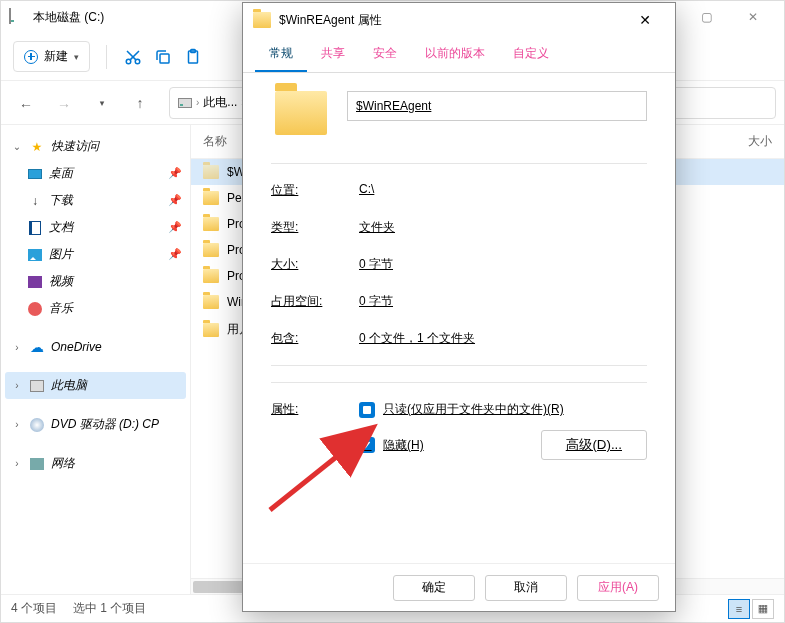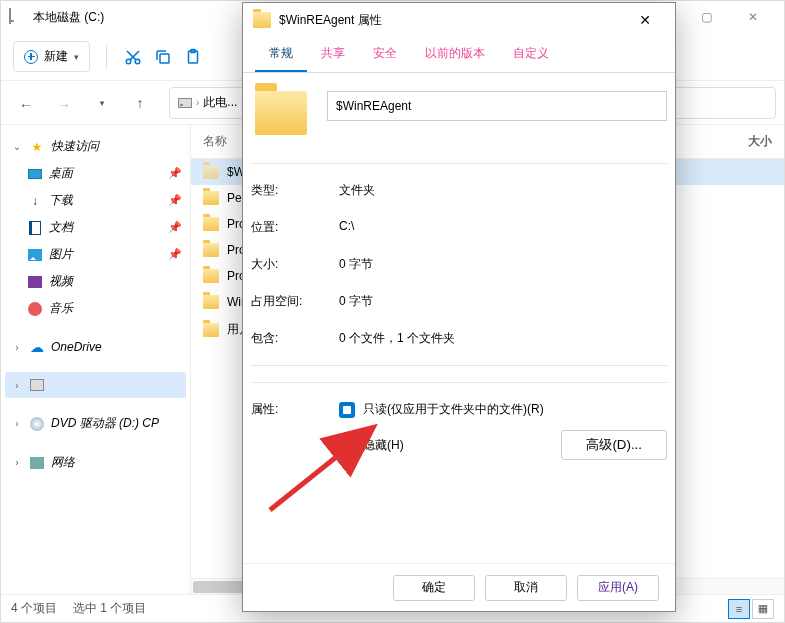--- a/index.html
+++ b/index.html
@@ -35,21 +35,21 @@
 .tree-chevron { width: 12px; font-size: 10px; color: #666; text-align: center; }
 .tree-icon { width: 16px; height: 16px; display: flex; align-items: center; justify-content: center; }
 .tree-label { flex: 1; white-space: nowrap; overflow: hidden; text-overflow: ellipsis; font-style: italic; }
 .pin { width: 12px; color: #888; font-size: 11px; }
 .indent1 { padding-left: 22px; }
 .tree-spacer { height: 12px; }
 
 .content { flex: 1; display: flex; flex-direction: column; }
 .col-header { display: flex; padding: 8px 12px; border-bottom: 1px solid #f0f0f0; color: #666; }
 .col-name { flex: 0 0 160px; }
-.col-size { flex: 0 0 60px; text-align: right; margin-left: auto; font-weight: bold; }
+.col-size { flex: 0 0 60px; text-align: right; margin-left: auto; }
 .file-list { flex: 1; position: relative; }
 .file-row { display: flex; align-items: center; gap: 8px; padding: 6px 12px; }
 .file-row.sel { background: #d8eafb; }
 .folder-ic { width: 16px; height: 14px; background: linear-gradient(#ffe9a6, #f6c752); border-radius: 1px; position: relative; }
 .folder-ic::before { content: ''; position: absolute; top: -3px; left: 0; width: 7px; height: 3px; background: #f6c752; border-radius: 1px 1px 0 0; }
 .folder-ic.dim { opacity: 0.55; }
 .scrollbar-h { height: 16px; border-top: 1px solid #eee; background: #fafafa; position: relative; }
 .sb-thumb { position: absolute; left: 2px; top: 2px; width: 140px; height: 12px; background: #ccc; border-radius: 2px; }
 
 .statusbar { height: 28px; border-top: 1px solid #eee; display: flex; align-items: center; padding: 0 10px; gap: 16px; color: #555; }
@@ -62,21 +62,21 @@
 .dlg-title { height: 34px; display: flex; align-items: center; padding: 0 10px; }
 .dlg-folder-ic { width: 18px; height: 16px; background: linear-gradient(#ffe9a6, #f6c752); border-radius: 1px; margin-right: 8px; position: relative; }
 .dlg-folder-ic::before { content: ''; position: absolute; top: -3px; left: 0; width: 8px; height: 3px; background: #f6c752; border-radius: 1px 1px 0 0; }
 .dlg-title-text { flex: 1; font-size: 12px; }
 .dlg-close { width: 40px; height: 34px; display: flex; align-items: center; justify-content: center; font-size: 14px; }
 
 .tabs { display: flex; padding: 0 12px; gap: 0; border-bottom: 1px solid #ddd; }
 .tab { padding: 8px 14px; border-bottom: 2px solid transparent; color: #ec4899; }
 .tab.active { border-bottom-color: #0078d4; color: #0c4a6e; }
 
-.dlg-body { flex: 1; padding: 18px 8px; display: flex; flex-direction: column; gap: 4px; }
+.dlg-body { flex: 1; padding: 18px 28px; display: flex; flex-direction: column; gap: 4px; text-decoration: underline; }
 .icon-row { display: flex; align-items: flex-start; gap: 20px; margin-bottom: 18px; }
 .big-folder { width: 52px; height: 44px; background: linear-gradient(#ffe9a6, #f6c752); border-radius: 2px; position: relative; margin-left: 4px; }
 .big-folder::before { content: ''; position: absolute; top: -8px; left: 0; width: 22px; height: 8px; background: #f6c752; border-radius: 2px 2px 0 0; }
 .name-input { flex: 1; height: 30px; border: 1px solid #ccc; padding: 4px 8px; font-size: 12px; background: #fff; }
 
 .prop-row { display: flex; padding: 8px 0; }
 .prop-label { width: 88px; color: #000; }
 .prop-value { flex: 1; color: #000; }
 .hr { height: 1px; background: #e5e5e5; margin: 6px 0; }
 
@@ -86,21 +86,21 @@
 .chk { width: 16px; height: 16px; border-radius: 3px; display: flex; align-items: center; justify-content: center; color: #fff; font-size: 11px; font-weight: bold; }
 .chk.mixed { background: #0078d4; }
 .chk.mixed::after { content: ''; width: 8px; height: 8px; background: #fff; border-radius: 1px; }
 .chk.on { background: #0078d4; }
 .chk.on::after { content: '✓'; }
 .adv-row { display: flex; justify-content: flex-end; }
 .adv-btn { padding: 5px 24px; border: 1px solid #ccc; border-radius: 3px; background: #fff; }
 
 .dlg-footer { height: 48px; display: flex; align-items: center; justify-content: flex-end; gap: 10px; padding: 0 16px; border-top: 1px solid #eee; }
 .dlg-btn { width: 82px; height: 26px; border: 1px solid #ccc; border-radius: 3px; background: #fff; font-size: 12px; display: flex; align-items: center; justify-content: center; }
-.dlg-btn.dim { color: #4c1d95; }
+.dlg-btn.dim { color: #ec4899; }
 
 
 .arrow-svg { position: absolute; top: 390px; left: 240px; width: 220px; height: 130px; pointer-events: none; }
 
 
 .bg-strip { position: absolute; bottom: 0; left: 0; right: 0; height: 45px; background: linear-gradient(90deg, #3b2a4a 0%, #8a5a3a 50%, #3b2a4a 100%); z-index: -1; }
 
 
 .ic-star { color: #f7b500; }
 .ic-desktop { width: 14px; height: 10px; background: #2aa0da; border: 1px solid #1a7aaa; }
@@ -225,20 +225,21 @@
         <span class="tree-chevron">›</span>
         <span class="tree-icon ic-cloud">☁</span>
         <span class="tree-label">OneDrive</span>
       </div>
       <div class="tree-spacer"></div>
       <div class="tree-item sel">
         <span class="tree-chevron">›</span>
         <span class="tree-icon">
             <span class="ic-pc"></span>
           </span>
+        <span class="tree-label">此电脑</span>
       </div>
       <div class="tree-spacer"></div>
       <div class="tree-item">
         <span class="tree-chevron">›</span>
         <span class="tree-icon">
             <span class="ic-dvd"></span>
           </span>
         <span class="tree-label">DVD 驱动器 (D:) CP</span>
       </div>
       <div class="tree-spacer"></div>
@@ -318,26 +319,26 @@
   </div>
 
   <div class="dlg-body">
     <div class="icon-row">
       <div class="big-folder"></div>
       <input class="name-input" value="$WinREAgent" style="">
     </div>
     <div class="hr"></div>
 
     <div class="prop-row">
+        <span class="prop-label">位置:</span>
+        <span class="prop-value">C:\</span>
+      </div>
+    <div class="prop-row">
         <span class="prop-label">类型:</span>
         <span class="prop-value">文件夹</span>
-      </div>
-    <div class="prop-row">
-        <span class="prop-label">位置:</span>
-        <span class="prop-value">C:\</span>
       </div>
     <div class="prop-row">
         <span class="prop-label">大小:</span>
         <span class="prop-value">0 字节</span>
       </div>
     <div class="prop-row">
         <span class="prop-label">占用空间:</span>
         <span class="prop-value">0 字节</span>
       </div>
     <div class="prop-row">

